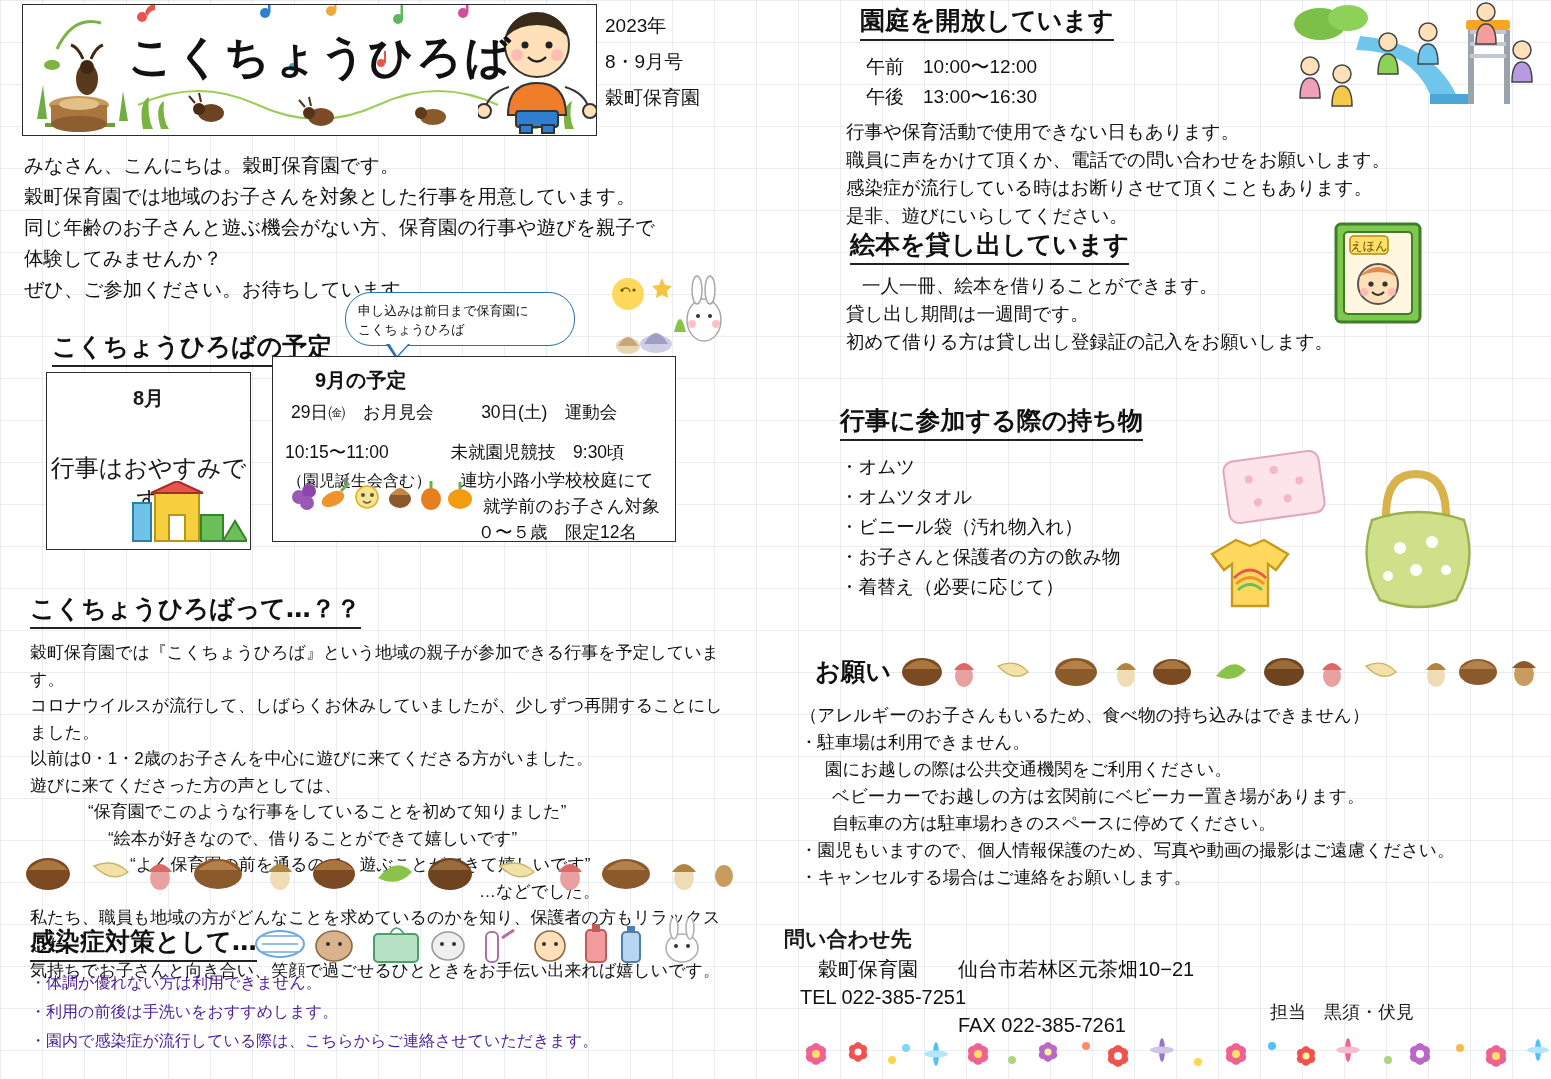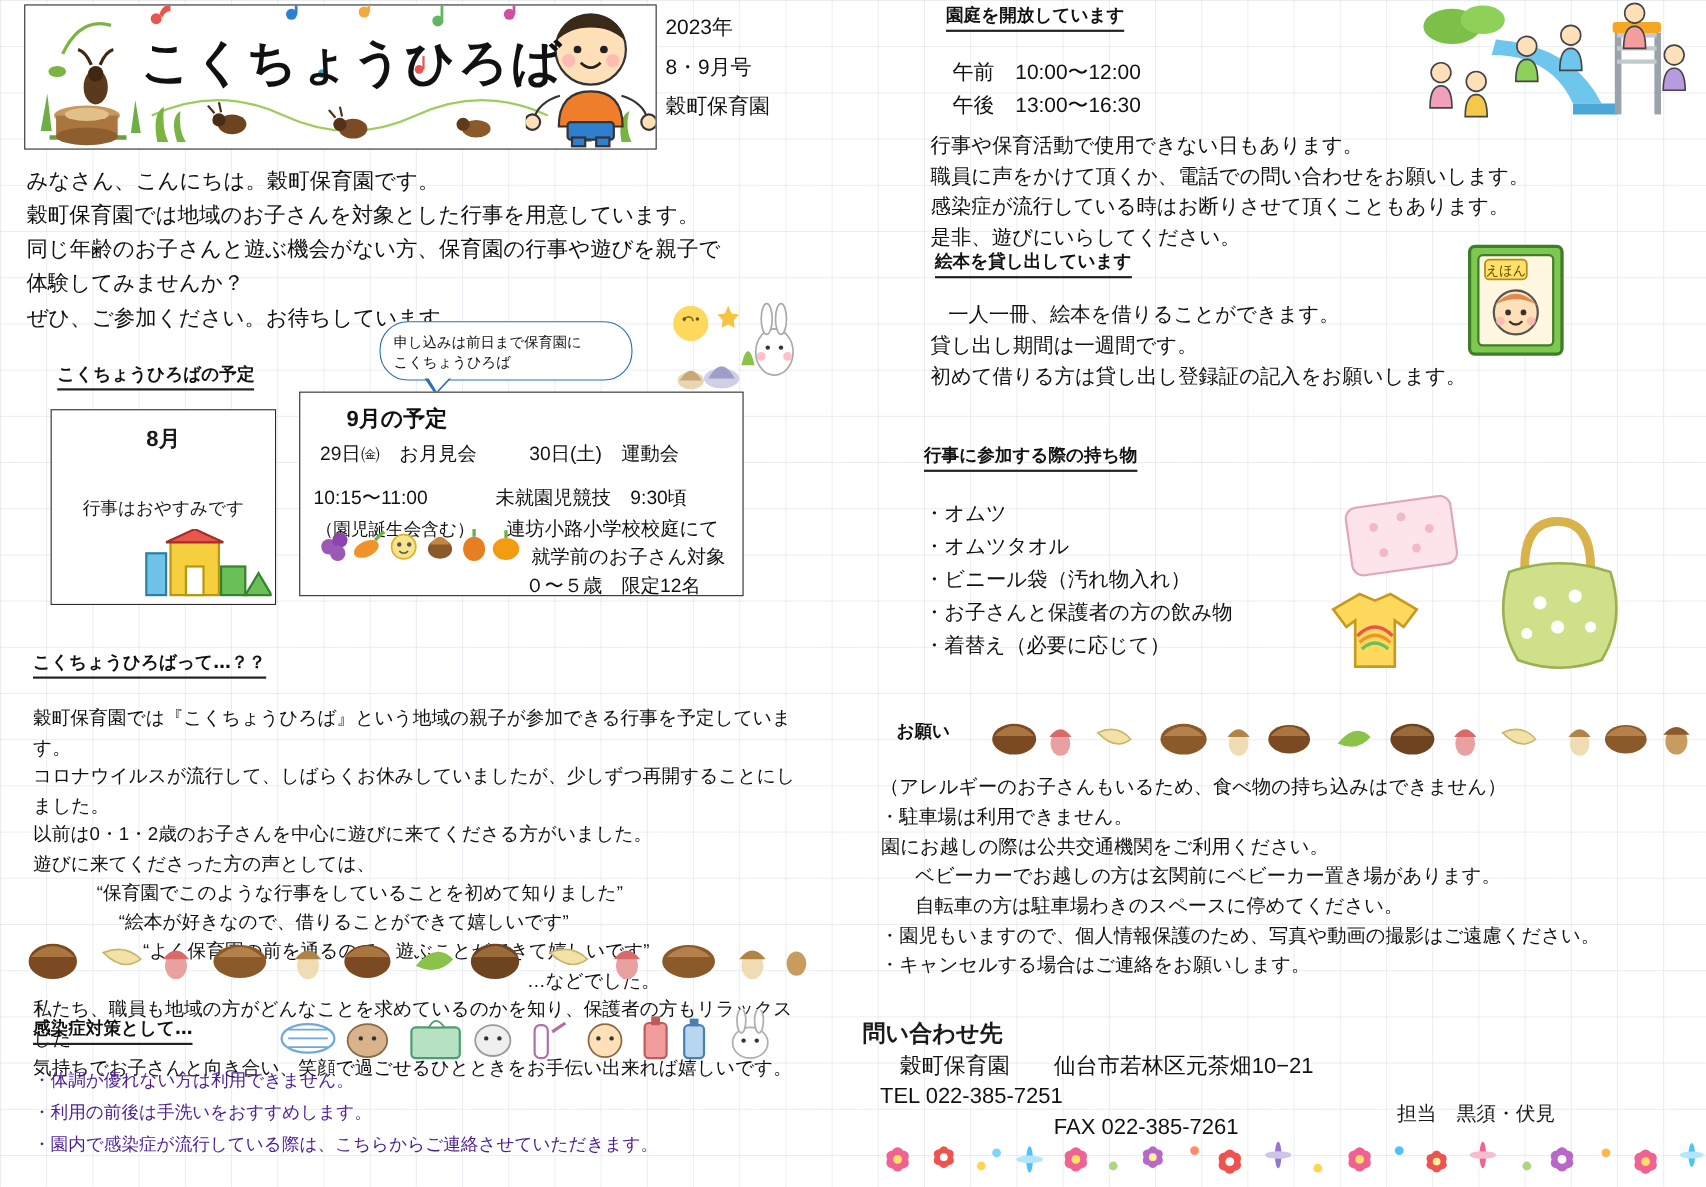--- a/index.html
+++ b/index.html
@@ -44,21 +44,21 @@
     font-size:19px;line-height:36px;color:#111;
   }
   .hdr-meta div{white-space:nowrap;}
 
   .intro{
     position:absolute;left:24px;top:150px;width:700px;
     font-size:19.5px;line-height:31px;color:#111;
   }
 
   .sec-title{
-    font-size:16px;font-weight:bold;color:#111;
+    font-size:25px;font-weight:bold;color:#111;
     font-family:"DejaVu Sans", sans-serif;
     white-space:nowrap;
   }
   .underline{ border-bottom:2px solid #222; display:inline-block; padding-bottom:2px;}
 
   #plan-title{position:absolute;left:52px;top:330px;}
 
   .bubble{
     position:absolute;left:345px;top:292px;width:230px;height:54px;
     border:1.4px solid #2b6fb5;border-radius:26px;background:#fff;
@@ -74,21 +74,21 @@
     content:"";position:absolute;left:43px;bottom:-11px;z-index:2;
     border-left:8px solid transparent;border-right:12px solid transparent;
     border-top:13px solid #fff;
   }
 
   .box-aug{
     position:absolute;left:46px;top:372px;width:205px;height:178px;
     border:1.4px solid #2b2b2b;background:#fff;box-sizing:border-box;
   }
   .box-aug .m{ text-align:center;font-size:20px;font-weight:bold;margin-top:12px;}
-  .box-aug .t{ text-align:center;font-size:16px;margin-top:40px;}
+  .box-aug .t{ text-align:center;font-size:24px;margin-top:40px;}
 
   .box-sep{
     position:absolute;left:272px;top:356px;width:404px;height:186px;
     border:1.4px solid #2b2b2b;background:#fff;box-sizing:border-box;
     font-size:17.5px;color:#111;
   }
   .box-sep .m{font-size:20px;font-weight:bold;margin:10px 0 6px 42px;}
   .r1{margin-left:18px;}
   .r2{margin-left:12px;margin-top:16px;}
   .r3{margin-left:14px;margin-top:4px;font-size:16px;}
@@ -117,21 +117,21 @@
   .r-sec1-body{position:absolute;left:46px;top:118px;width:600px;font-size:18.5px;line-height:28px;color:#111;}
 
   .r-sec2-title{position:absolute;left:50px;top:228px;}
   .r-sec2-body{position:absolute;left:46px;top:272px;width:570px;font-size:18.5px;line-height:28px;color:#111;}
 
   .r-sec3-title{position:absolute;left:40px;top:404px;}
   .r-sec3-body{position:absolute;left:40px;top:452px;width:330px;font-size:18.5px;line-height:30px;color:#111;}
 
   .r-sec4-title{position:absolute;left:15px;top:655px;}
   .r-sec4-body{position:absolute;left:0px;top:702px;width:690px;font-size:17.5px;line-height:27px;color:#111;}
-  .p1{padding-left:1px;}
+  .p1{padding-left:25px;}
   .p2{padding-left:32px;}
 
   .contact-title{position:absolute;left:-16px;top:925px;font-size:21px;font-weight:bold;}
   .contact-body{position:absolute;left:0px;top:955px;width:700px;font-size:20px;line-height:28px;color:#111;}
   .c-line2{}
   .c-line3{padding-left:158px;}
   .c-staff{position:absolute;left:470px;top:1000px;font-size:18px;}
 
   
   .deco{position:absolute;pointer-events:none;}

